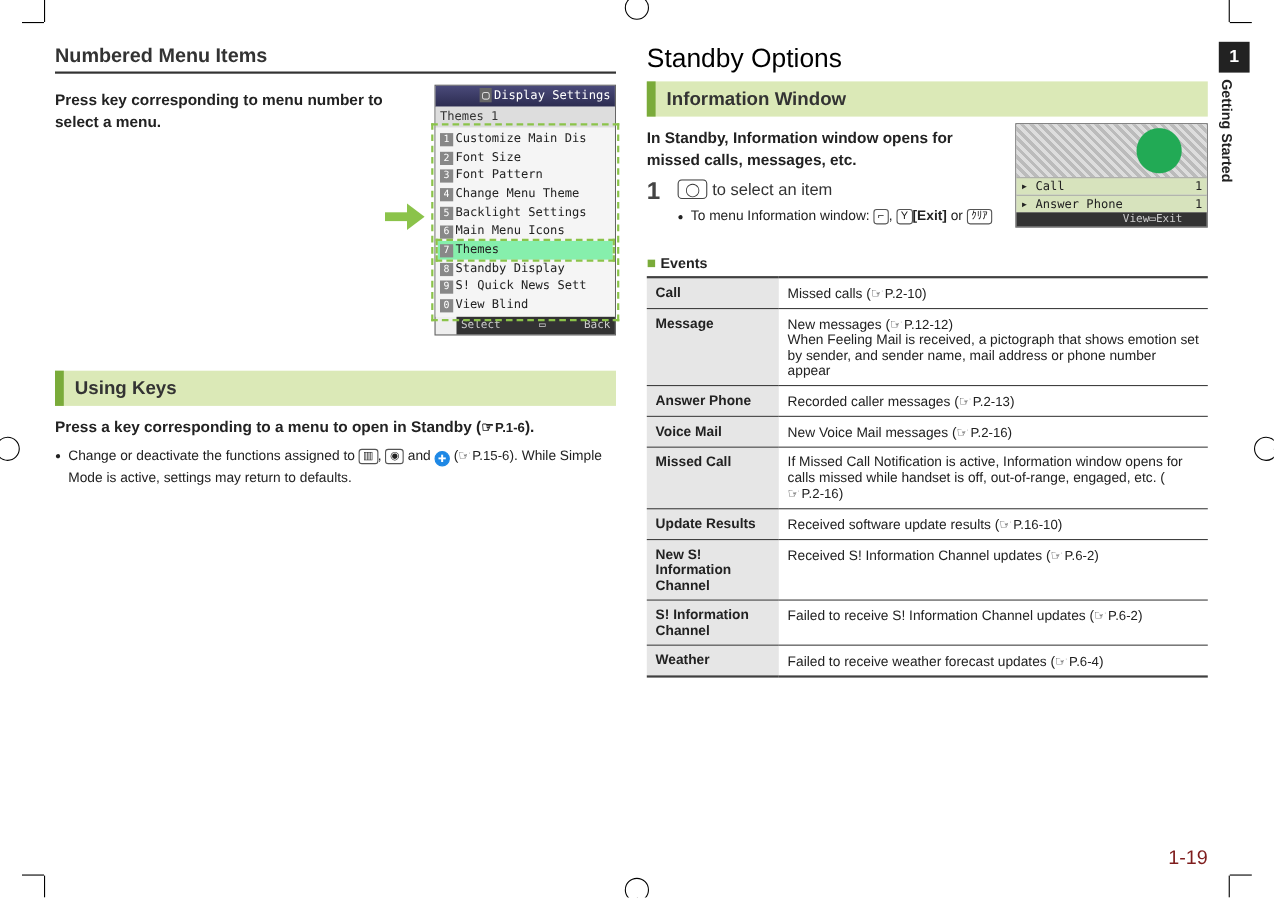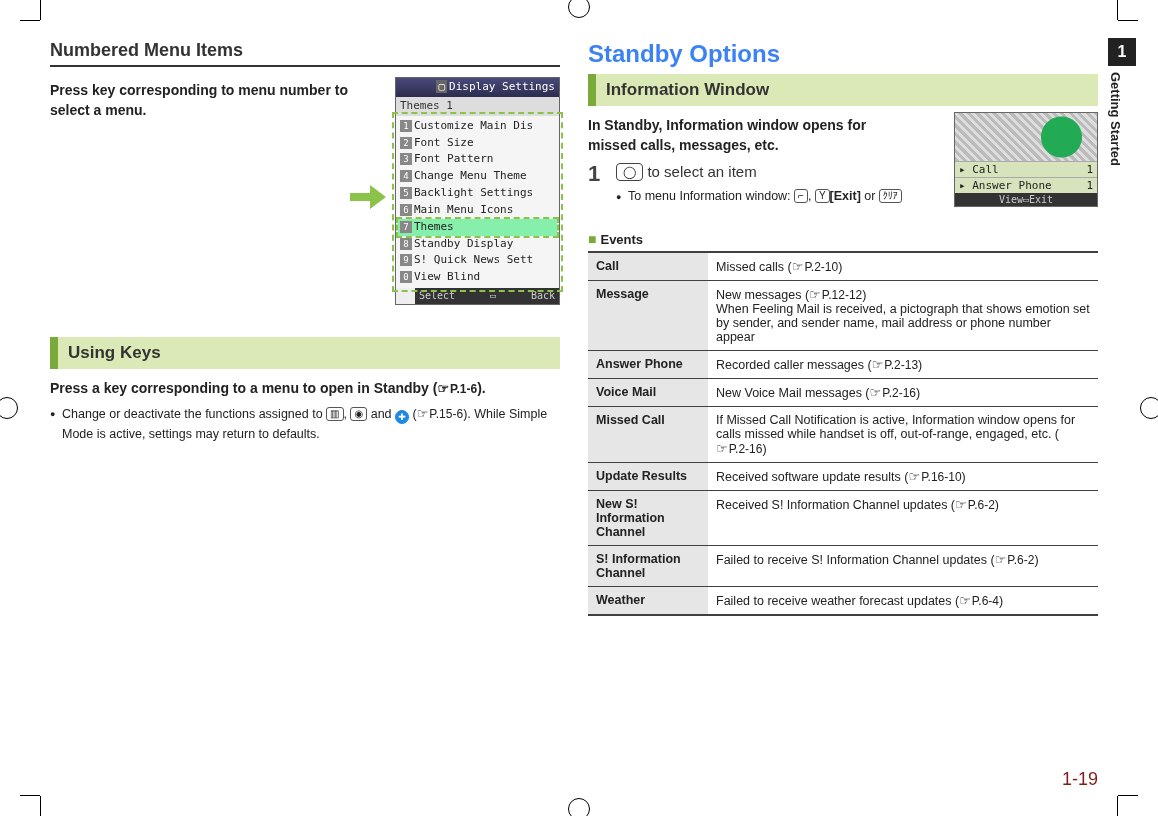--- a/index.html
+++ b/index.html
@@ -42,22 +42,22 @@
   h2.section-title {
     font-size: 18px;
     font-weight: bold;
     color: #333;
     border-bottom: 2px solid #333;
     padding-bottom: 4px;
     margin: 0 0 10px 0;
   }
   h1.chapter-title {
     font-size: 24px;
-    font-weight: bold;
-    color: #3b82f6;
+    font-weight: normal;
+    color: #000000;
     margin: 0 0 6px 0;
   }
 
   .body-bold { font-weight: bold; font-size: 14px; line-height: 1.4; margin: 4px 0; }
   .body-text { font-size: 13px; line-height: 1.5; margin: 2px 0; }
   .italic { font-style: italic; }
 
   .key-7 {
     display: inline-block;
     border: 1px solid #555;
@@ -179,36 +179,36 @@
   .phone-arrow::before {
     content: ""; position: absolute; left: 0; top: 8px; width: 22px; height: 8px; background: #8bc34a;
   }
   .phone-arrow::after {
     content: ""; position: absolute; left: 20px; top: 0;
     border-top: 12px solid transparent; border-bottom: 12px solid transparent; border-left: 16px solid #8bc34a;
   }
 
   
   .info-screen {
-    width: 144px;
+    width: 175px;
     border: 1px solid #666;
     font-family: "Lucida Console", Monaco, monospace;
     font-size: 11px;
     position: absolute;
     right: 0;
     top: 72px;
   }
   .info-screen .is-pic {
     height: 48px;
     background:
       radial-gradient(circle at 75% 50%, #2a5 0 20px, transparent 21px),
       repeating-linear-gradient(45deg, #bbb 0 3px, #ddd 3px 6px);
   }
   .info-screen .is-row { display:flex; justify-content: space-between; background:#d7e3bd; padding: 1px 4px; border-top:1px solid #aaa; }
-  .info-screen .is-foot { display:flex; justify-content: center; background:#333; color:#ccc; padding:1px 6px; font-size:10px; }
+  .info-screen .is-foot { display:flex; justify-content: flex-end; background:#333; color:#ccc; padding:1px 22px; font-size:10px; }
 
   
   .side-tab {
     position: absolute;
     right: -38px;
     top: -2px;
     width: 28px;
   }
   .side-tab .box {
     width: 28px; height: 28px; background: #222; color: #fff; font-weight: bold;

